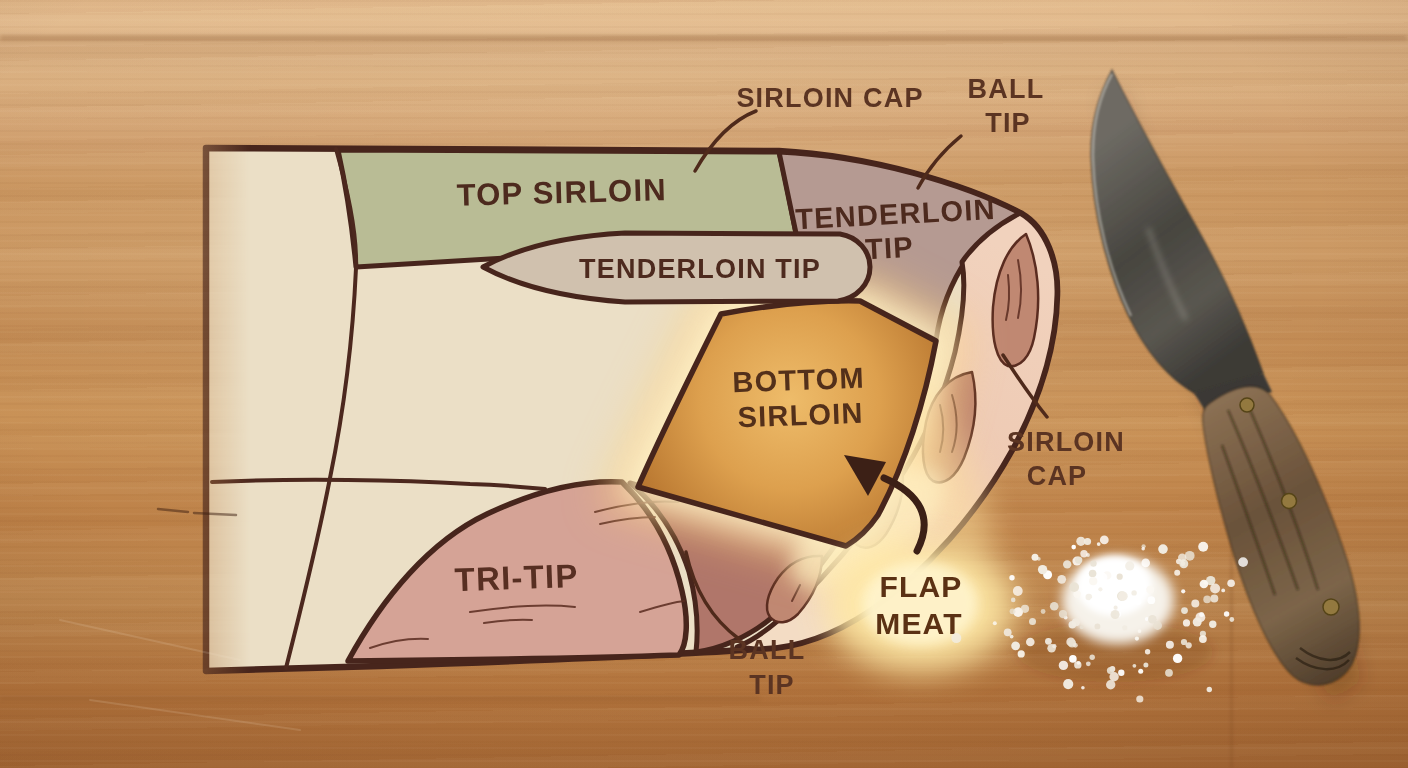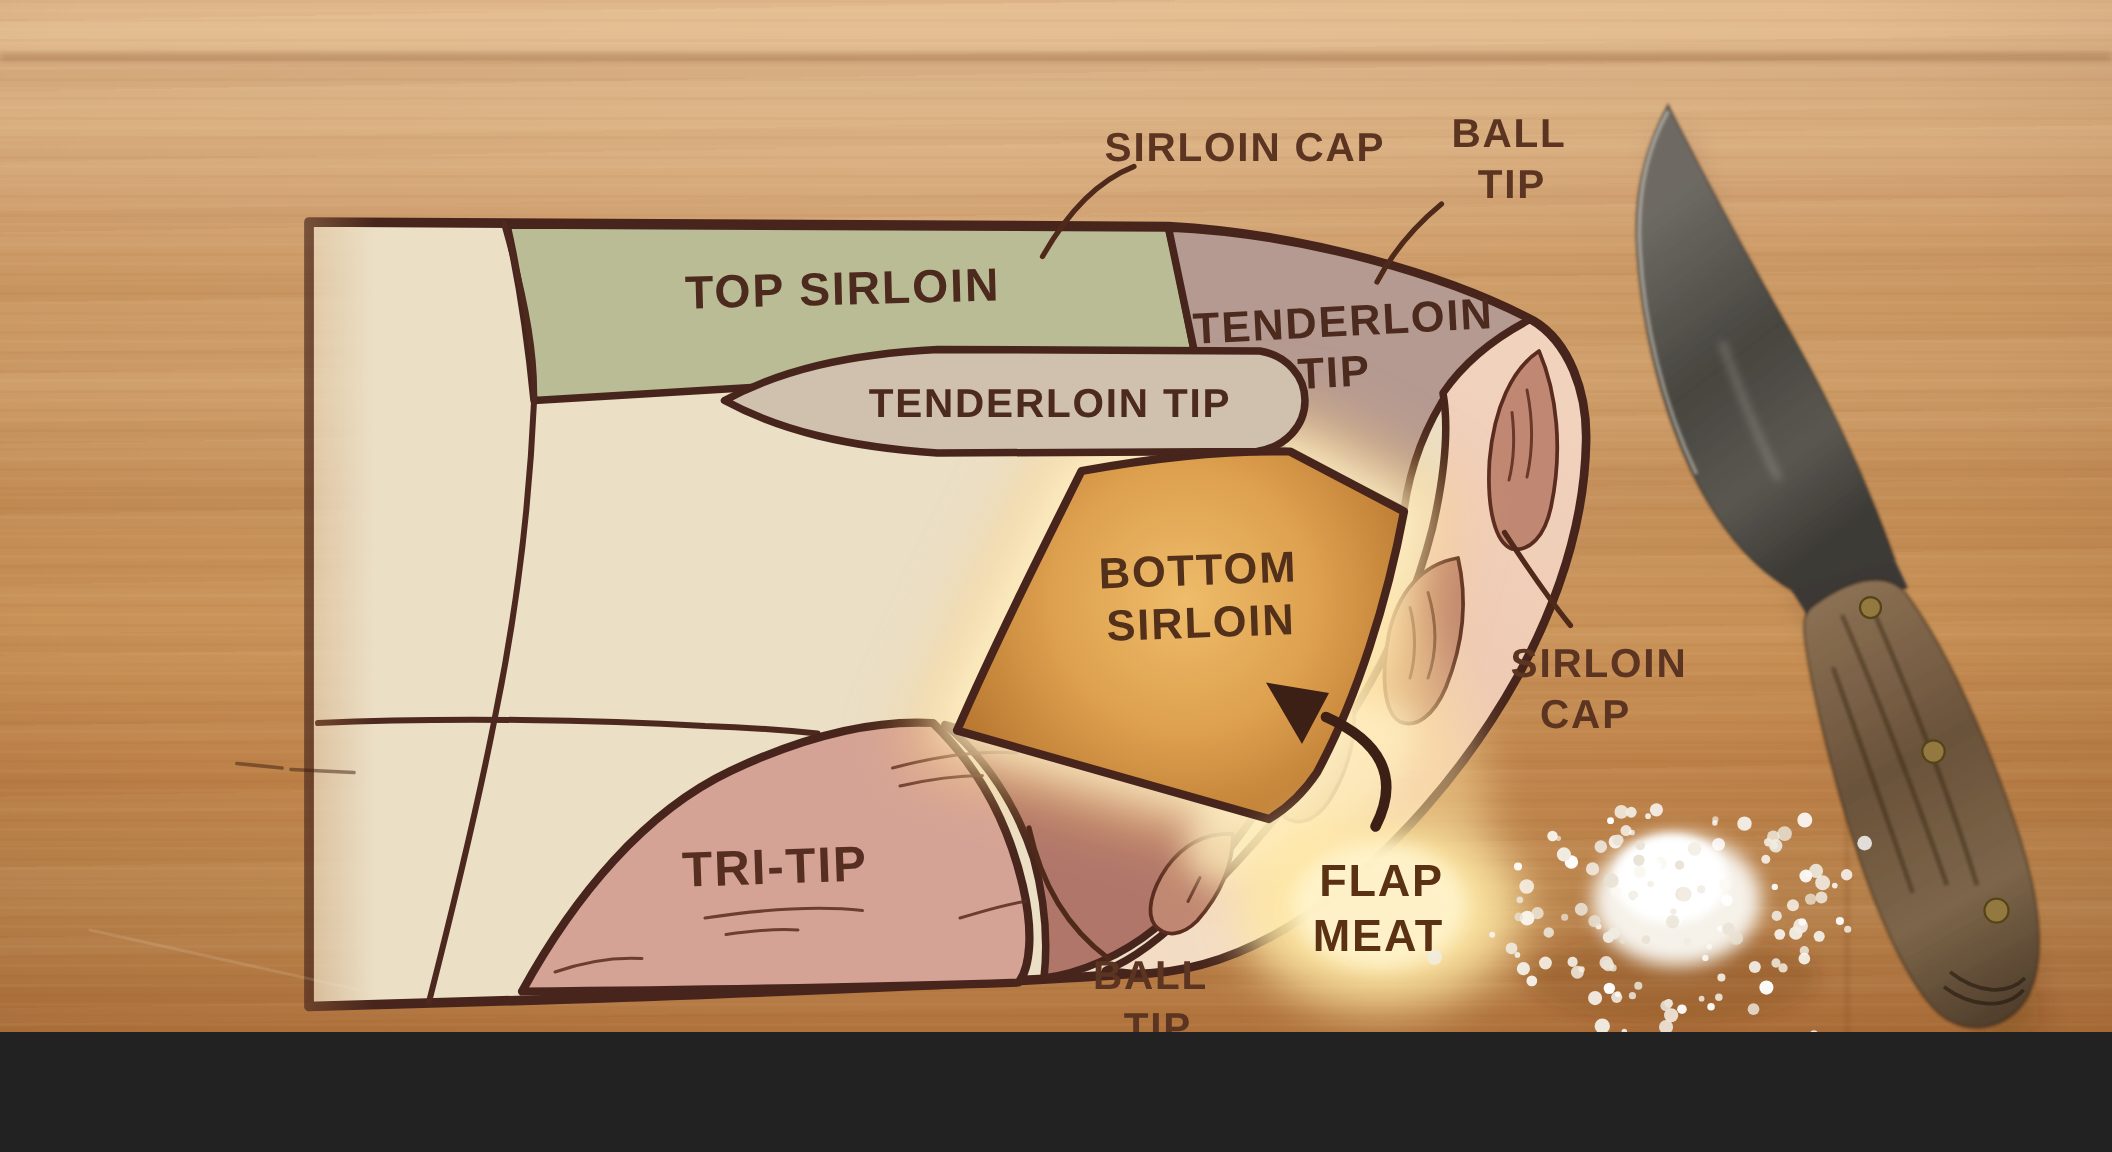--- a/index.html
+++ b/index.html
@@ -1,16 +1,16 @@
 <!DOCTYPE html>
 <html style="--outline: #47251c; --ink: #5b3422; --ink-dark: #4d2a1e; --ink-amber: #53301a; --cream: #ebdfc6; --green: #b9bc95; --mauve: #b59a92; --oval: #d0c1ae; --amber: #d99b44; --tritip: #d5a396; --balltip: #b0766a; --fat: #efcdb9; --muscle: #c08872; --glow: #ffe9a6;"><head>
 <meta charset="utf-8">
 <style>
   html,body{margin:0;padding:0;background:#222;}
-  .stage{position:relative;width:1408px;height:688px;overflow:hidden;
+  .stage{position:relative;width:1408px;height:768px;overflow:hidden;
          font-family:"Liberation Sans","DejaVu Sans",sans-serif;}
   .wood{position:absolute;inset:0;
     background:
       radial-gradient(1250px 720px at 45% 32%, rgba(255,235,200,.14) 0%, rgba(255,235,200,0) 55%, rgba(85,42,14,.22) 100%),
       linear-gradient(180deg, rgba(246,216,172,.45) 0px, rgba(246,216,172,0) 130px),
       linear-gradient(180deg,
         #d2a172 0px,#d8ab7e 28px,#c6976a 40px,#d4a777 78px,#d2a272 128px,
         #c9955f 190px,#cd9b66 258px,#c28b54 330px,#c99257 418px,#bd8148 520px,
         #c08a52 598px,#b5763e 688px,#aa6c38 768px);}
   .grain{position:absolute;inset:0;opacity:.8;pointer-events:none;

